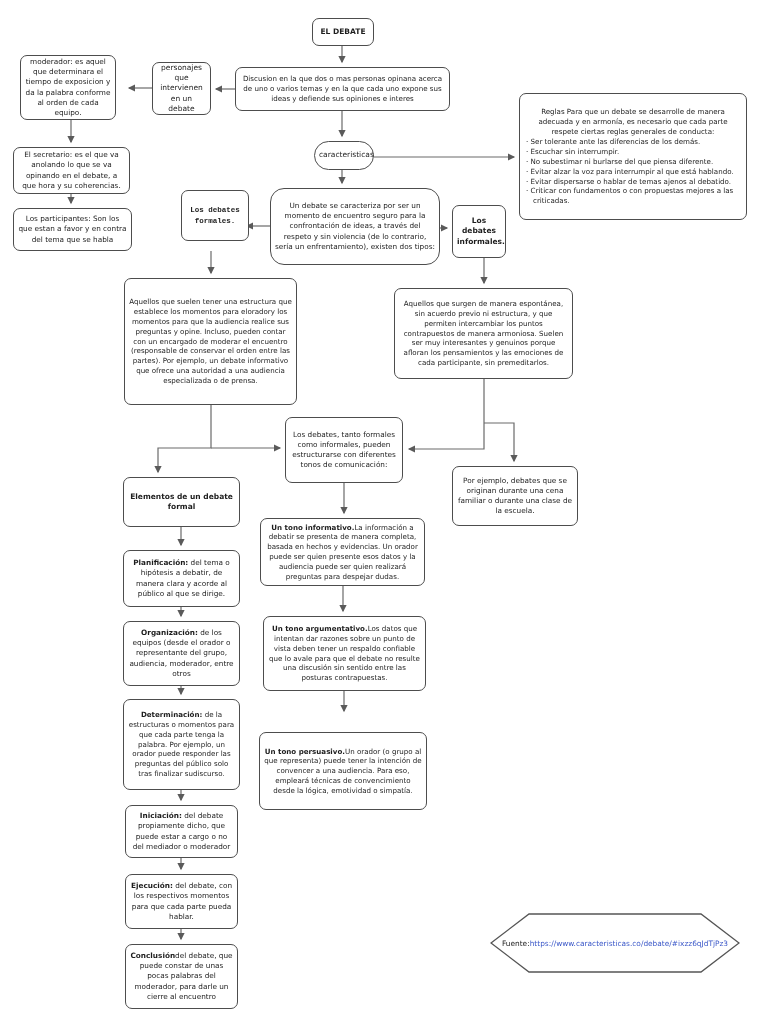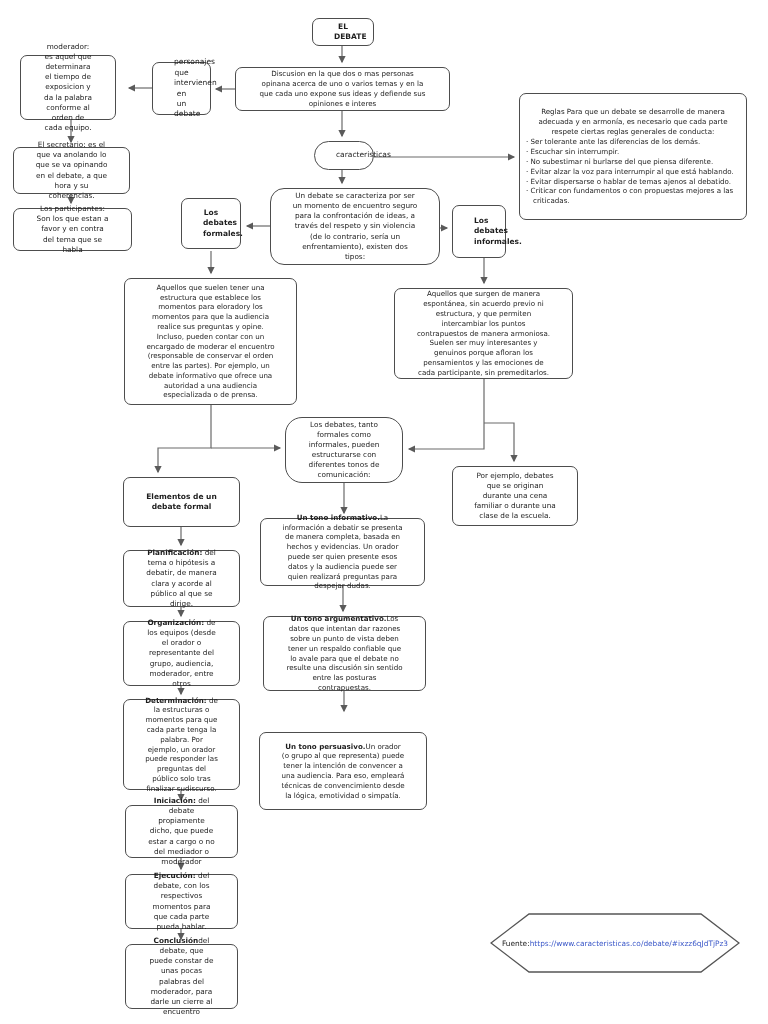--- a/index.html
+++ b/index.html
@@ -1,45 +1,45 @@
 <!DOCTYPE html>
 <html><head>
 <meta charset="utf-8">
 <style>
   html,body{margin:0;padding:0;background:#fff;}
   .page{position:relative;width:768px;height:1024px;background:#ffffff;
         font-family:"DejaVu Sans",sans-serif;color:#1d1d1d;overflow:hidden;}
   svg.wires{position:absolute;left:0;top:0;width:768px;height:1024px;pointer-events:none;}
   .node{position:absolute;background:#fff;border:1.4px solid #4d4d4d;border-radius:7px;
         box-sizing:border-box;display:flex;align-items:center;justify-content:center;
-        font-size:7.5px;line-height:1.38;text-align:center;padding:3px 21px;}
+        font-size:7.5px;line-height:1.38;text-align:center;padding:3px 4px;}
   .node .txt{width:100%;}
   .b{font-weight:bold;}
   .pill{border-radius:15px;}
   .fs7{font-size:7.1px;}
   .fs72{font-size:7.3px;}
   
   .p-title{left:312px;top:18px;width:62px;height:28px;}
   .p-def{left:235px;top:67px;width:215px;height:44px;}
   .p-pers{left:152px;top:62px;width:59px;height:53px;}
   .p-mod{left:20px;top:55px;width:96px;height:65px;}
   .p-sec{left:13px;top:147px;width:117px;height:47px;}
   .p-part{left:13px;top:208px;width:119px;height:43px;}
   .p-carac{left:314px;top:141px;width:60px;height:29px;}
   .p-reglas{left:519px;top:93px;width:228px;height:127px;padding:4px 6px;}
   .p-reglas .intro{text-align:center;margin:0 0 1px 0;}
   .p-reglas ul{margin:0;padding:0;list-style:none;text-align:left;}
   .p-reglas li{padding-left:7px;text-indent:-7px;}
   .p-reglas li::before{content:"· ";}
   .p-tipos{left:270px;top:188px;width:170px;height:77px;border-radius:14px;}
-  .p-form{left:181px;top:198px;width:60px;height:51px;}
+  .p-form{left:181px;top:190px;width:68px;height:51px;font-family:Liberation Mono, monospace;}
   .p-inf{left:452px;top:205px;width:54px;height:53px;}
   .p-formdesc{left:124px;top:278px;width:173px;height:127px;}
   .p-infdesc{left:394px;top:288px;width:179px;height:91px;}
-  .p-tonos{left:285px;top:417px;width:118px;height:66px;border-radius:17px;}
+  .p-tonos{left:285px;top:417px;width:118px;height:66px;}
   .p-ejem{left:452px;top:466px;width:126px;height:60px;}
   .p-elem{left:123px;top:477px;width:117px;height:50px;}
   .p-plan{left:123px;top:550px;width:117px;height:57px;}
   .p-org{left:123px;top:621px;width:117px;height:65px;}
   .p-det{left:123px;top:699px;width:117px;height:91px;}
   .p-ini{left:125px;top:805px;width:113px;height:53px;}
   .p-eje{left:125px;top:874px;width:113px;height:55px;}
   .p-con{left:125px;top:944px;width:113px;height:65px;}
   .hexwrap{position:absolute;left:490px;top:913px;width:250px;height:60px;}
   .hexwrap .hextxt{position:absolute;left:0;top:0;width:100%;height:100%;

